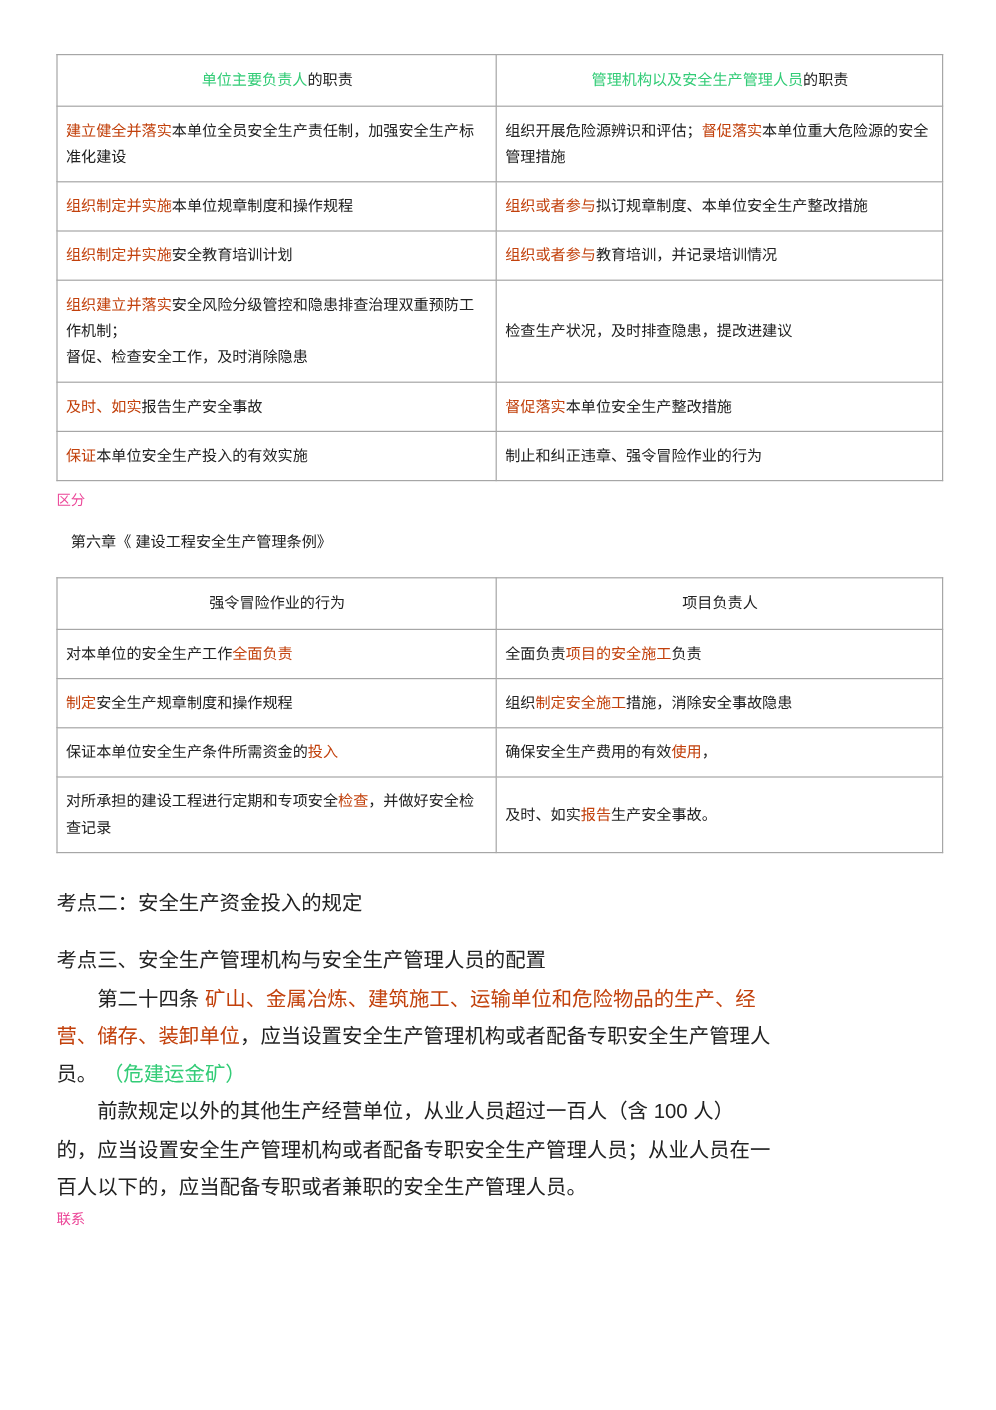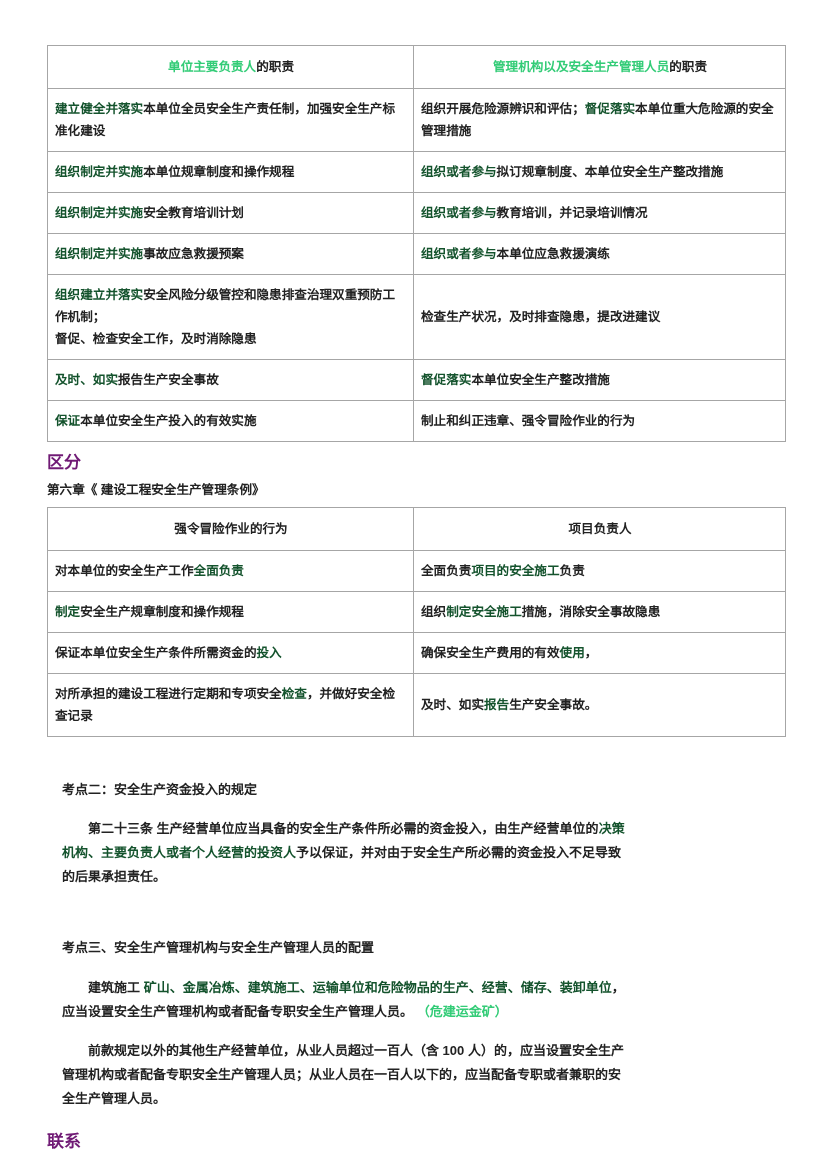--- a/index.html
+++ b/index.html
@@ -14,21 +14,20 @@
     color: #222222;
     font-size: 12.6px;
     overflow: hidden;
   }
   .page {
     position: relative;
     width: 690px;
     height: 1175px;
     box-sizing: border-box;
     padding: 45px 45px 0 47px;
-    font-weight: bold;
   }
   
   table.doc-table {
     border-collapse: collapse;
     width: 738px;
     table-layout: fixed;
     margin: 0;
   }
   table.doc-table td {
     border: 1px solid #a6a6a6;
@@ -41,37 +40,37 @@
   }
   table.doc-table td.hdr {
     text-align: center;
     padding-top: 10px;
     padding-bottom: 10px;
   }
   .col-a { width: 366px; }
   .col-b { width: 372px; }
 
   
-  .r { color: #14532d; }
+  .r { color: #c2410c; }
   .g { color: #33cc77; }
 
   
   p.para {
-    margin: 15px;
+    margin: 0;
     line-height: 1.85;
-    font-size: 13px;
+    font-size: 17px;
     color: #222;
   }
   .indent { text-indent: 2em; }
   .gap-xs { height: 5px; }
   .gap-m  { height: 17px; }
   .gap-l  { height: 26px; }
 
-  .note-red { color: #701a75; margin: 0; line-height: 1.85; font-size: 17px; }
-  .line { margin: 0; line-height: 1.85; font-size: 12.6px; }
+  .note-red { color: #ec4899; margin: 0; line-height: 1.85; font-size: 12px; }
+  .line { margin: 12px; line-height: 1.85; font-size: 12.6px; }
 </style>
 </head>
 <body>
 
 <div class="page">
 
   <table class="doc-table">
     <colgroup>
         <col class="col-a">
         <col class="col-b">
@@ -89,24 +88,20 @@
         <td><span class="r">建立健全并落实</span><span>本单位全员安全生产责任制，加强安全生产标准化建设</span></td>
         <td><span>组织开展危险源辨识和评估；</span><span class="r">督促落实</span><span>本单位重大危险源的安全管理措施</span></td>
       </tr>
       <tr>
         <td><span class="r">组织制定并实施</span><span>本单位规章制度和操作规程</span></td>
         <td><span class="r">组织或者参与</span><span>拟订规章制度、本单位安全生产整改措施</span></td>
       </tr>
       <tr>
         <td><span class="r">组织制定并实施</span><span>安全教育培训计划</span></td>
         <td><span class="r">组织或者参与</span><span>教育培训，并记录培训情况</span></td>
-      </tr>
-      <tr>
-        <td><span class="r">组织制定并实施</span><span>事故应急救援预案</span></td>
-        <td><span class="r">组织或者参与</span><span>本单位应急救援演练</span></td>
       </tr>
       <tr>
         <td><span class="r">组织建立并落实</span><span>安全风险分级管控和隐患排查治理双重预防工作机制；</span><br><span>督促、检查安全工作，及时消除隐患</span></td>
         <td><span>检查生产状况，及时排查隐患，提改进建议</span></td>
       </tr>
       <tr>
         <td><span class="r">及时、如实</span><span>报告生产安全事故</span></td>
         <td><span class="r">督促落实</span><span>本单位安全生产整改措施</span></td>
       </tr>
       <tr>
@@ -148,22 +143,21 @@
       <tr>
         <td><span>对所承担的建设工程进行定期和专项安全</span><span class="r">检查</span><span>，并做好安全检查记录</span></td>
         <td><span>及时、如实</span><span class="r">报告</span><span>生产安全事故。</span></td>
       </tr>
     </tbody>
   </table>
 
   <div class="gap-l"></div>
 
   <p class="para">考点二：安全生产资金投入的规定</p>
-  <p class="para indent"><span>第二十三条 生产经营单位应当具备的安全生产条件所必需的资金投入，由生产经营单位的</span><span class="r">决策机构、主要负责人或者个人经营的投资人</span><span>予以保证，并对由于安全生产所必需的资金投入不足导致的后果承担责任。</span></p>
 
   <div class="gap-m"></div>
 
   <p class="para">考点三、安全生产管理机构与安全生产管理人员的配置</p>
-  <p class="para indent"><span>建筑施工 </span><span class="r">矿山、金属冶炼、建筑施工、运输单位和危险物品的生产、经营、储存、装卸单位</span><span>，应当设置安全生产管理机构或者配备专职安全生产管理人员。 </span><span class="g">（危建运金矿）</span></p>
+  <p class="para indent"><span>第二十四条 </span><span class="r">矿山、金属冶炼、建筑施工、运输单位和危险物品的生产、经营、储存、装卸单位</span><span>，应当设置安全生产管理机构或者配备专职安全生产管理人员。 </span><span class="g">（危建运金矿）</span></p>
   <p class="para indent"><span>前款规定以外的其他生产经营单位，从业人员超过一百人（含 100 人）的，应当设置安全生产管理机构或者配备专职安全生产管理人员；从业人员在一百人以下的，应当配备专职或者兼职的安全生产管理人员。</span></p>
   <p class="note-red">联系</p>
 
 </div>
 
 </body></html>

